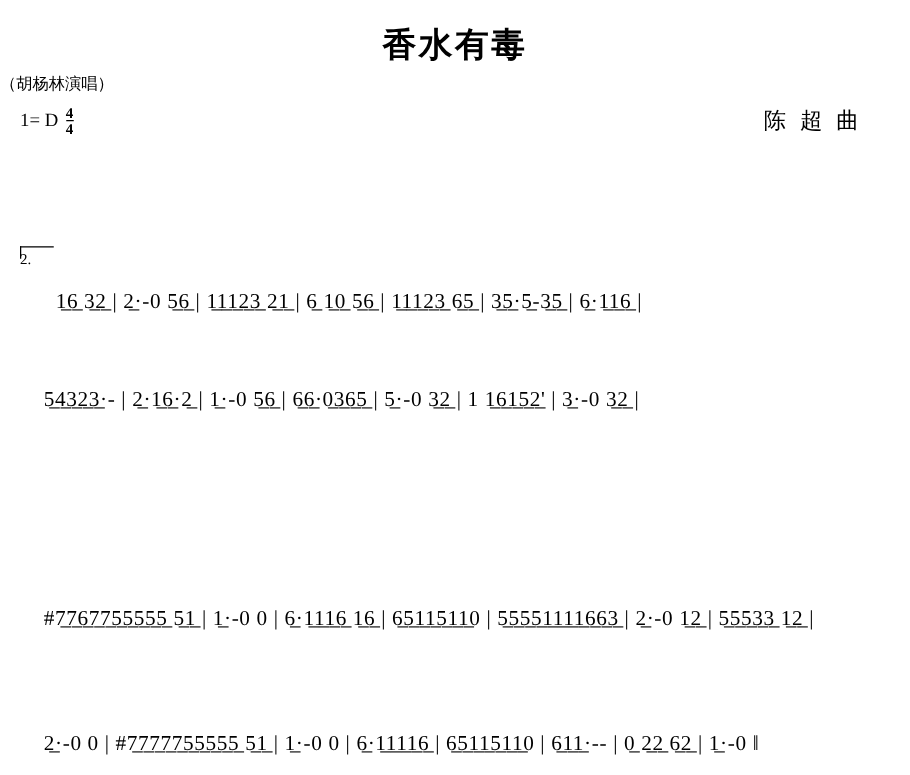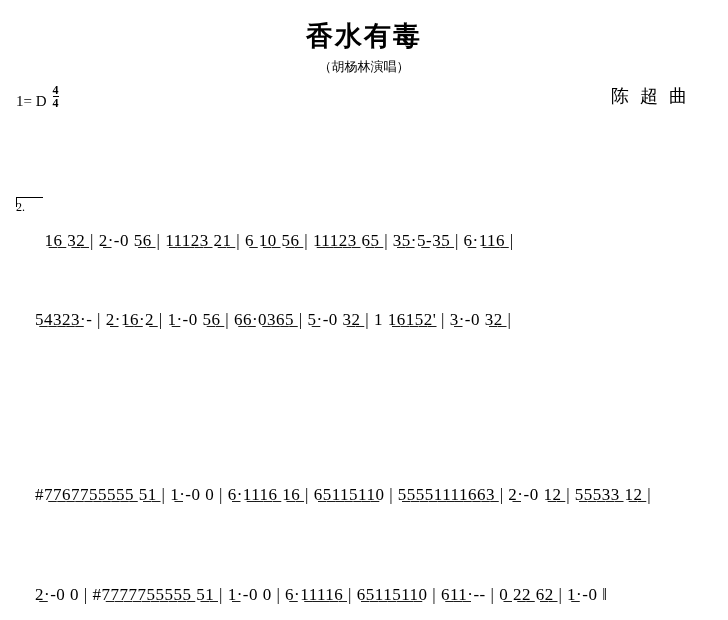--- a/index.html
+++ b/index.html
@@ -29,32 +29,31 @@
     font-family: "DejaVu Sans", sans-serif;
     font-size: 27px;
     font-weight: bold;
     letter-spacing: 2px;
   }
   .subtitle {
     position: absolute;
     top: 58px;
     left: 0;
     width: 728px;
-    text-align: center;
     font-family: "DejaVu Sans", sans-serif;
     font-size: 13px;
   }
   .keysig {
     position: absolute;
     left: 16px;
     top: 84px;
     font-family: "Liberation Serif", serif;
     font-size: 15px;
     display: flex;
-    align-items: flex-end;
+    align-items: center;
     gap: 6px;
   }
   .meter {
     display: inline-block;
     position: relative;
     font-size: 12px;
     line-height: 1;
     text-align: center;
     vertical-align: middle;
     padding-bottom: 1px;

